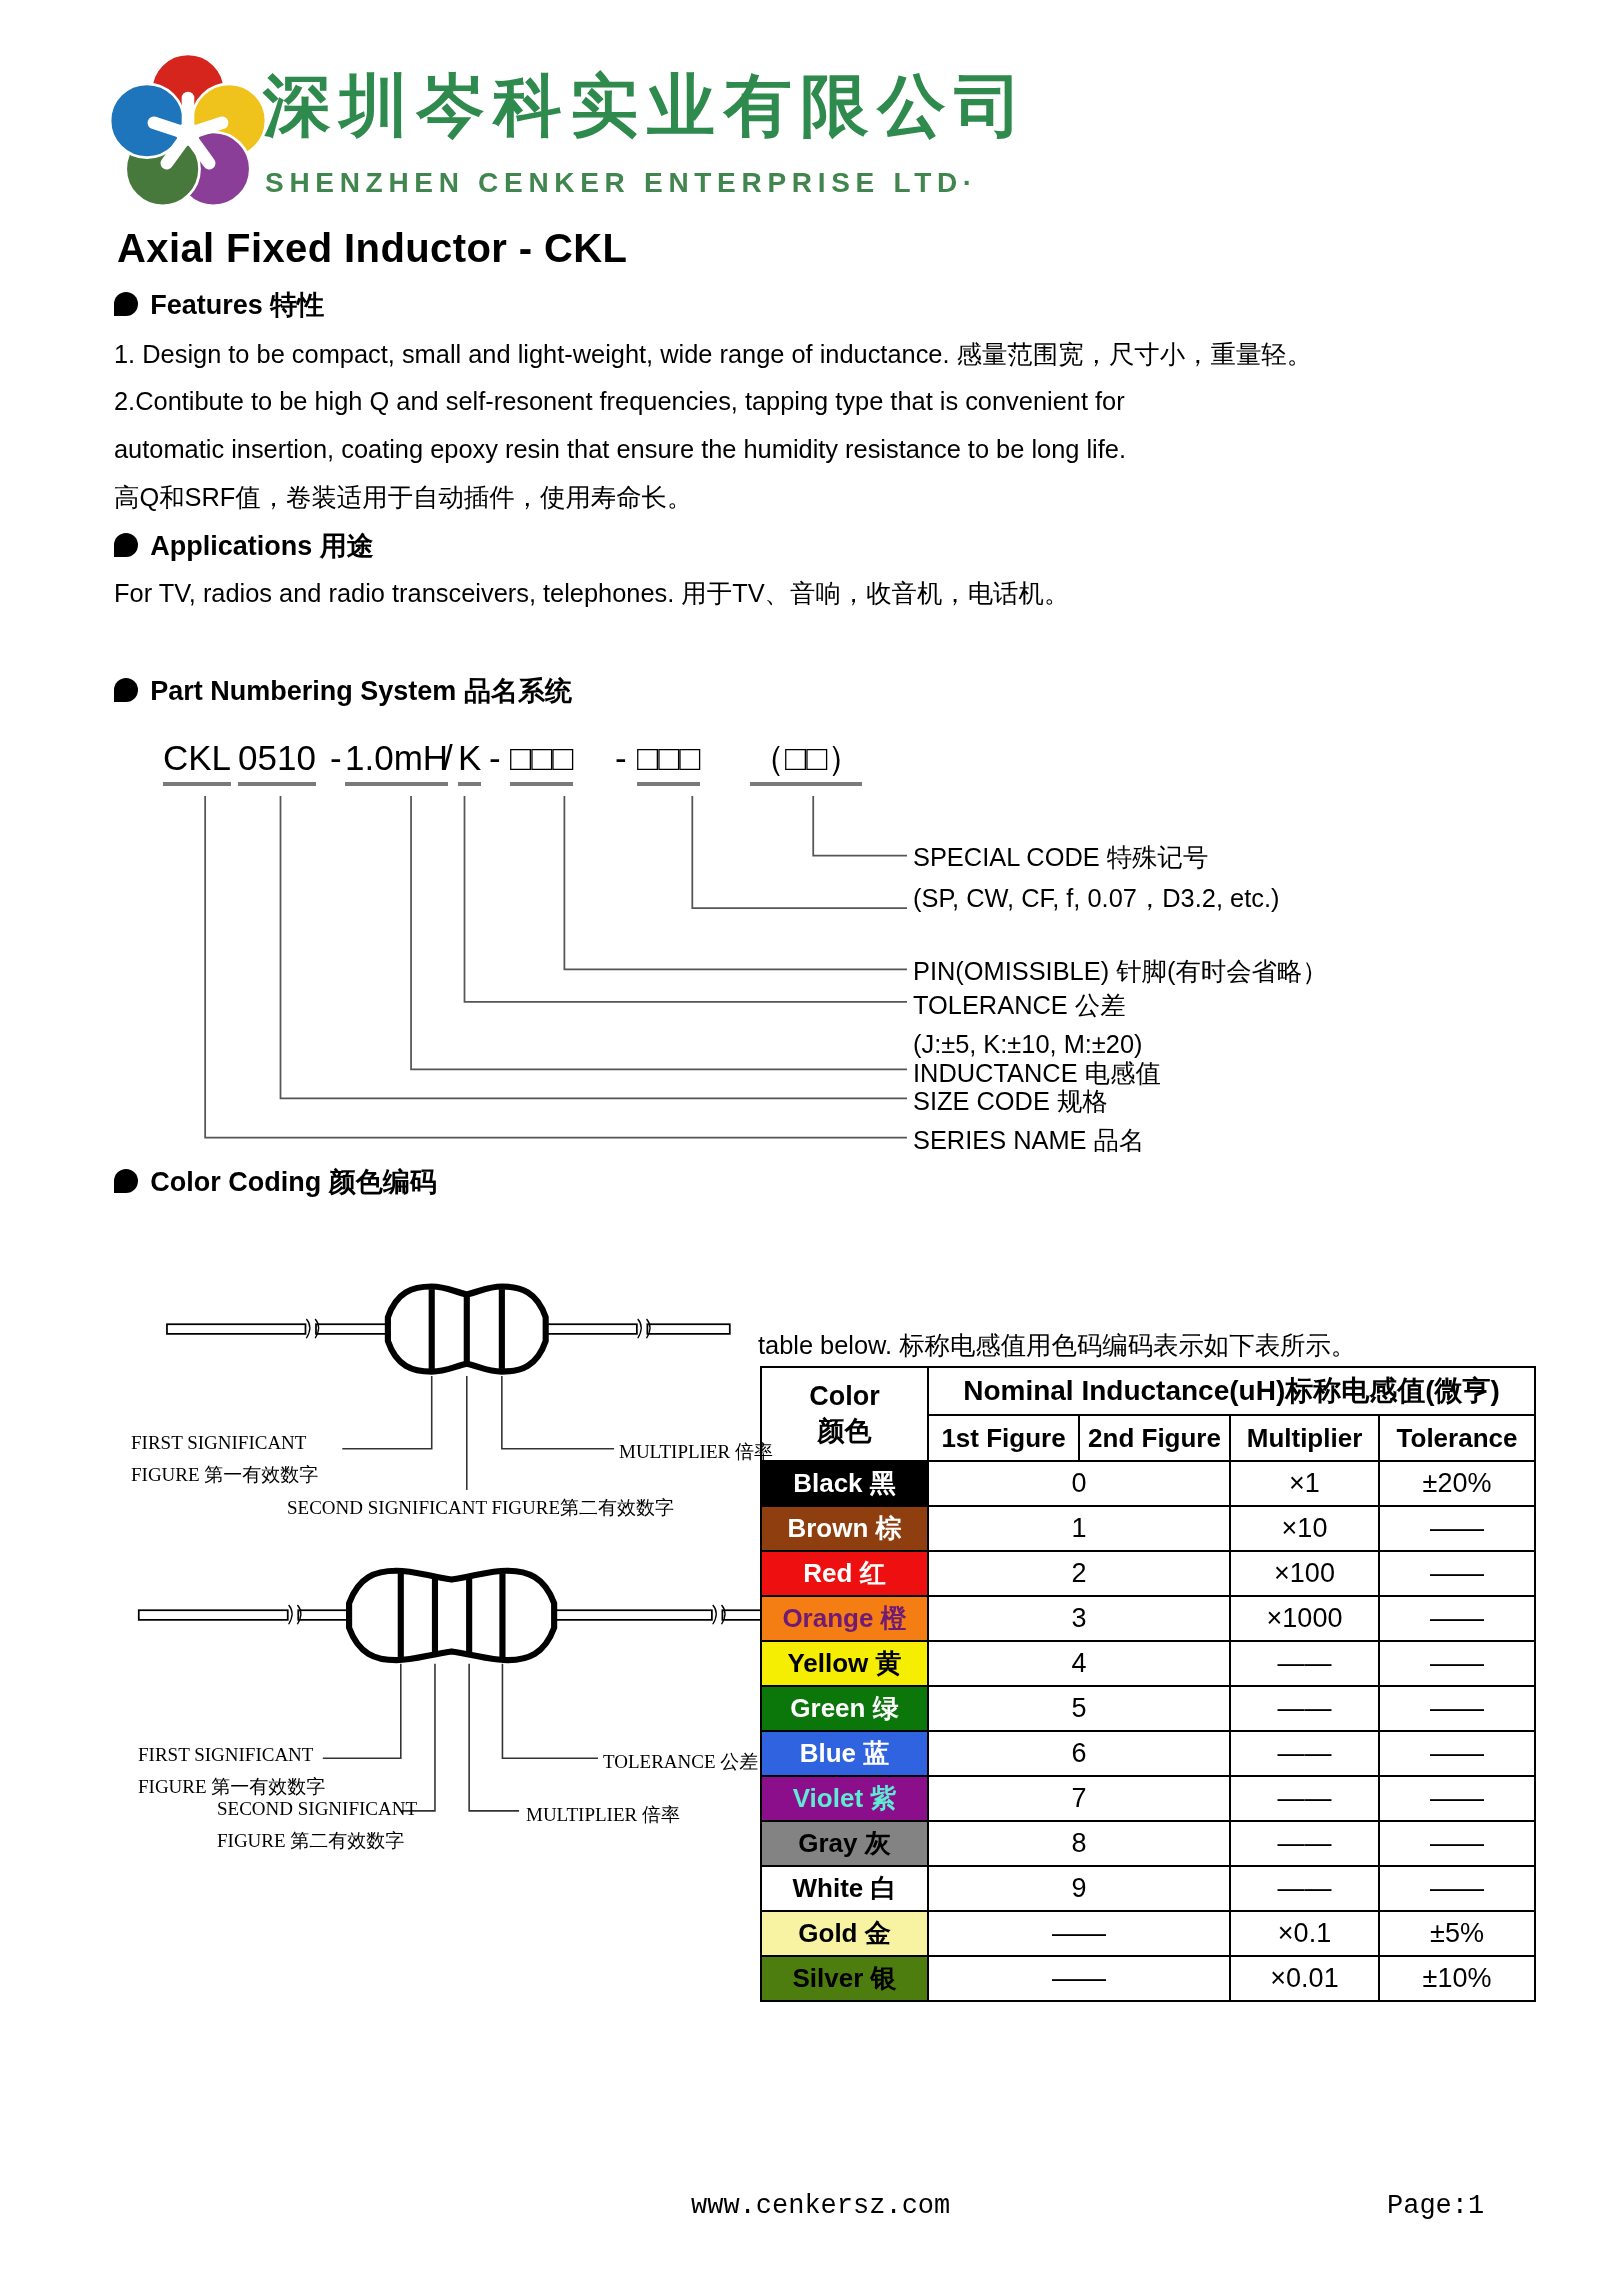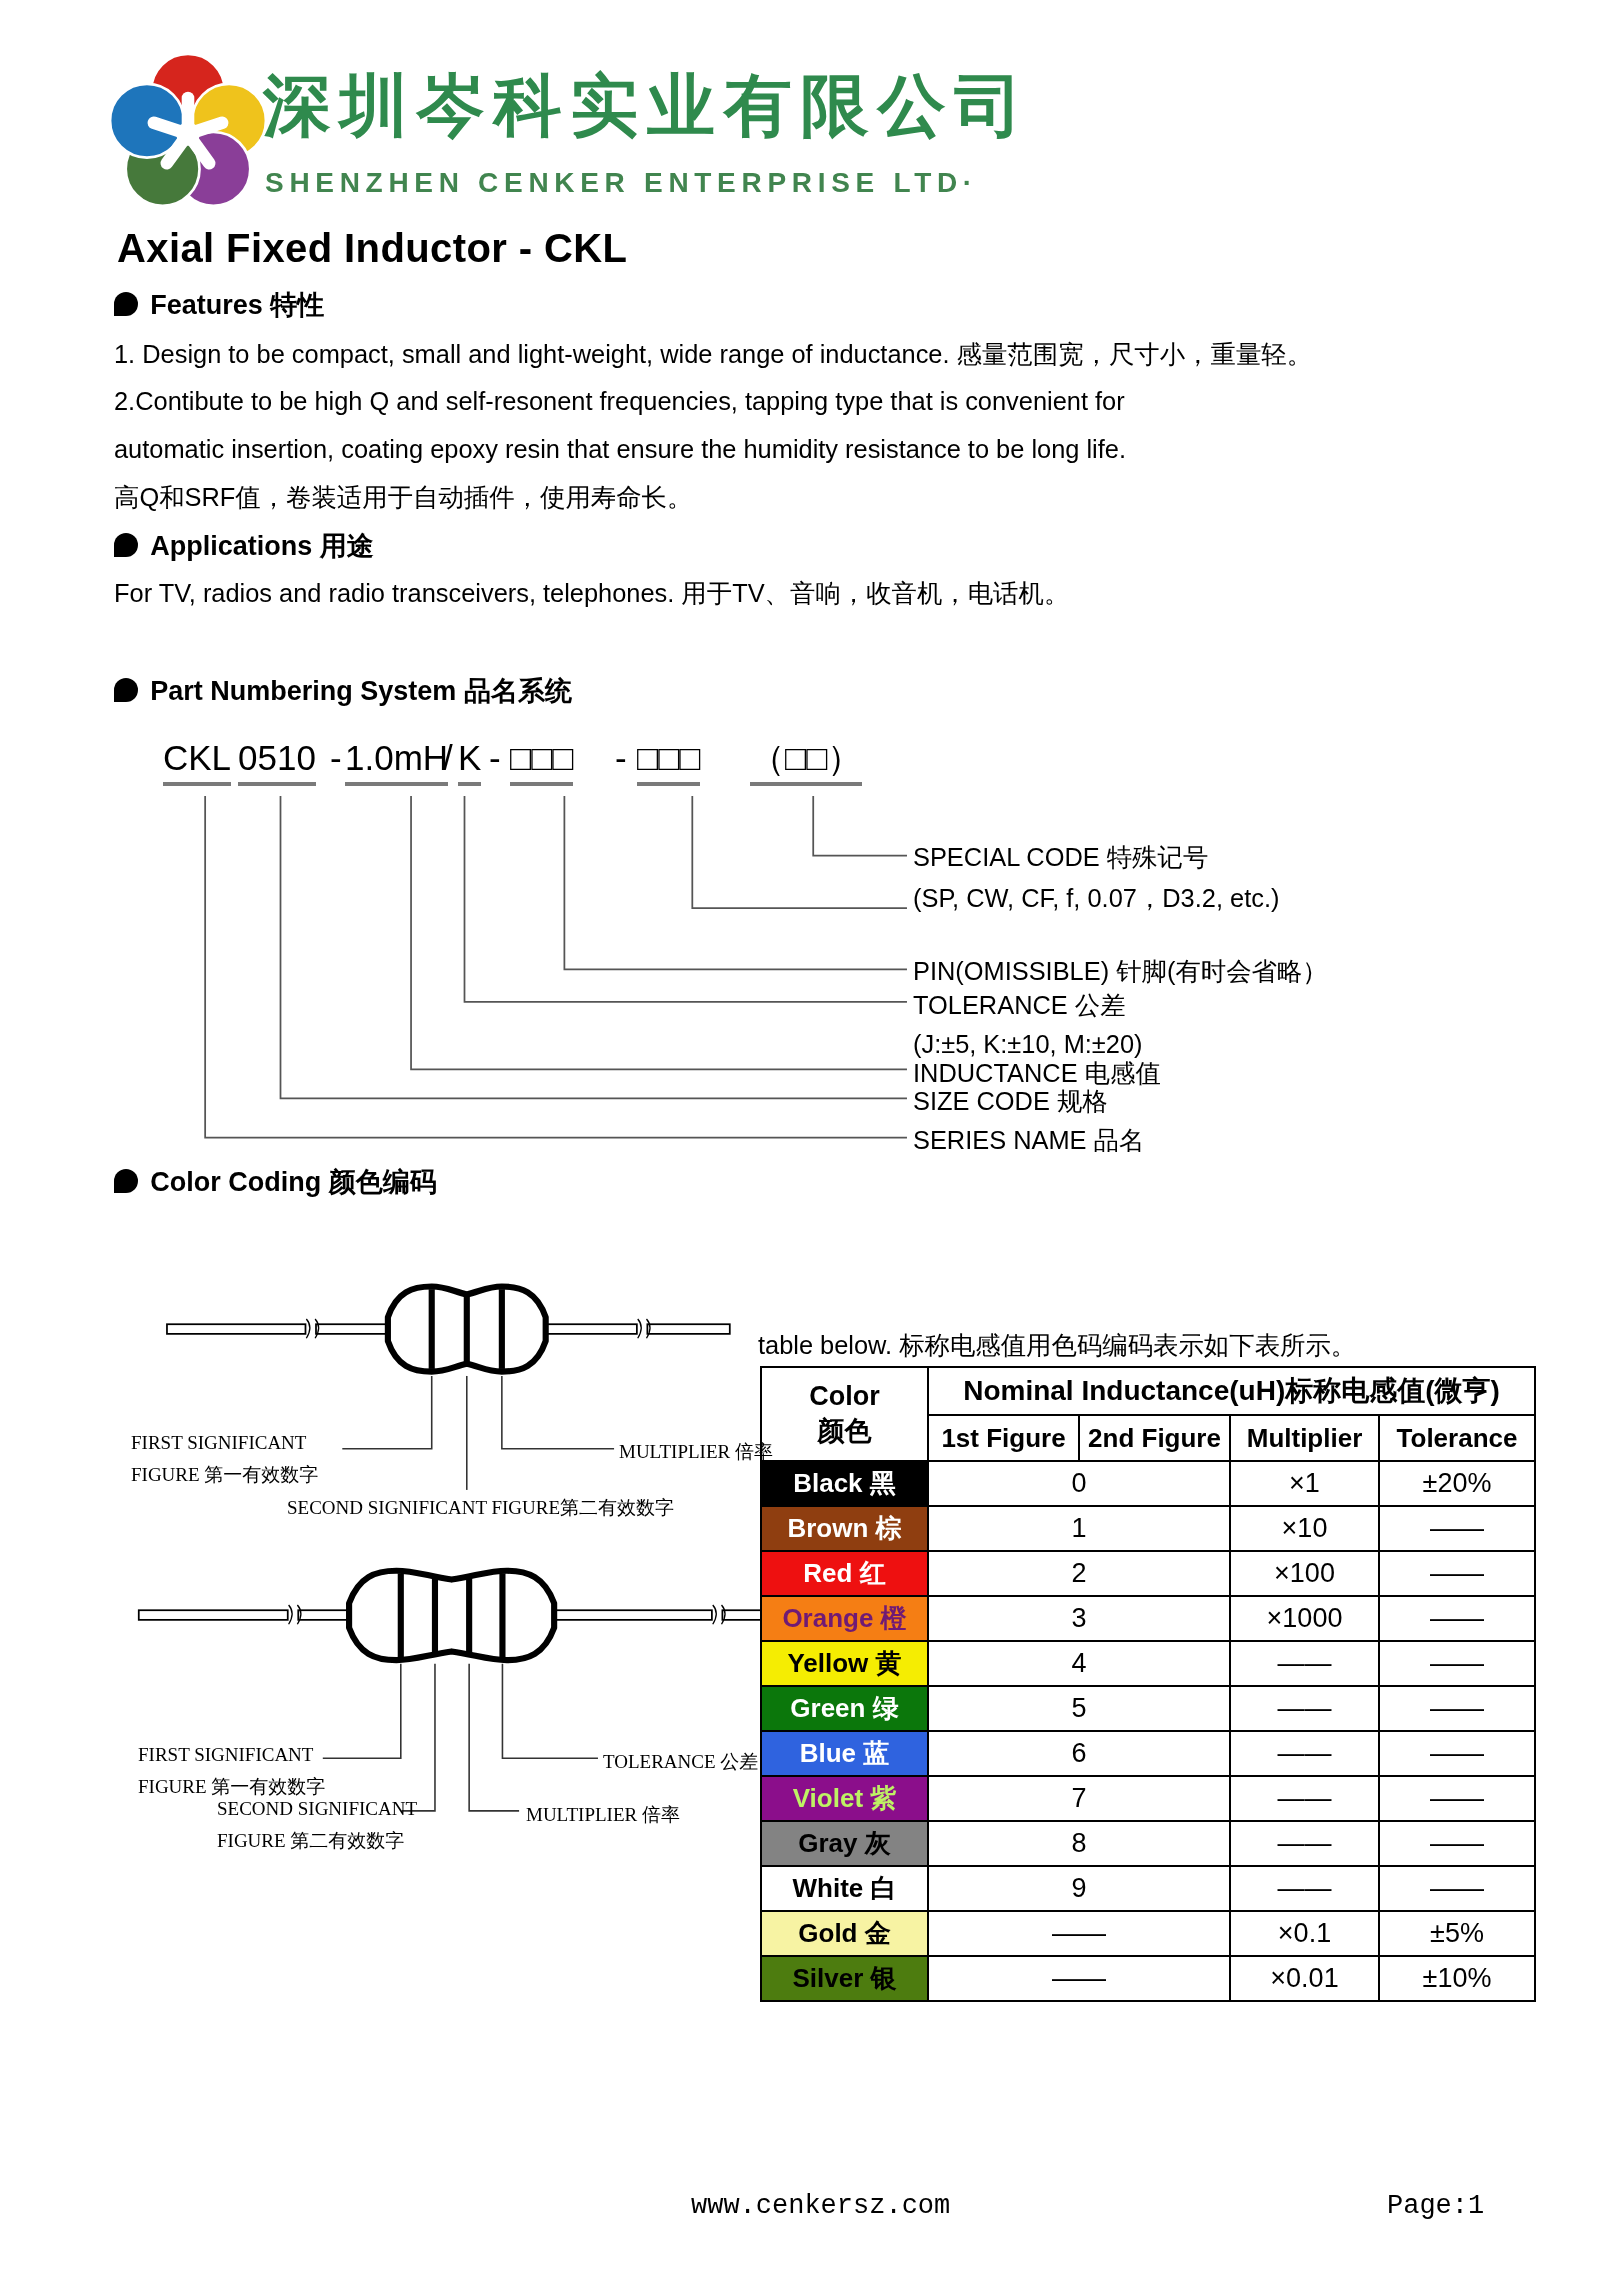--- a/index.html
+++ b/index.html
@@ -262,21 +262,21 @@
           <td class="c-val">——</td>
           <td class="c-val">——</td>
         </tr>
         <tr style="height: 45px;">
           <td class="c-name" style="background: rgb(47, 99, 223); color: rgb(255, 255, 255);">Blue 蓝</td>
           <td class="c-val" colspan="2">6</td>
           <td class="c-val">——</td>
           <td class="c-val">——</td>
         </tr>
         <tr style="height: 45px;">
-          <td class="c-name" style="background: rgb(139, 14, 139); color: #bef264;">Violet 紫</td>
+          <td class="c-name" style="background: rgb(139, 14, 139); color: #5eead4;">Violet 紫</td>
           <td class="c-val" colspan="2">7</td>
           <td class="c-val">——</td>
           <td class="c-val">——</td>
         </tr>
         <tr style="height: 45px;">
           <td class="c-name" style="background: rgb(131, 131, 131); color: rgb(0, 0, 0);">Gray 灰</td>
           <td class="c-val" colspan="2">8</td>
           <td class="c-val">——</td>
           <td class="c-val">——</td>
         </tr>

